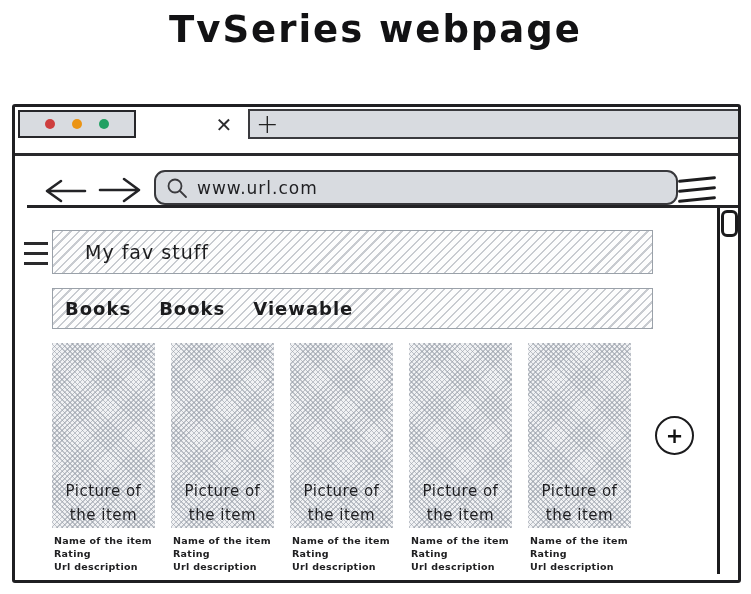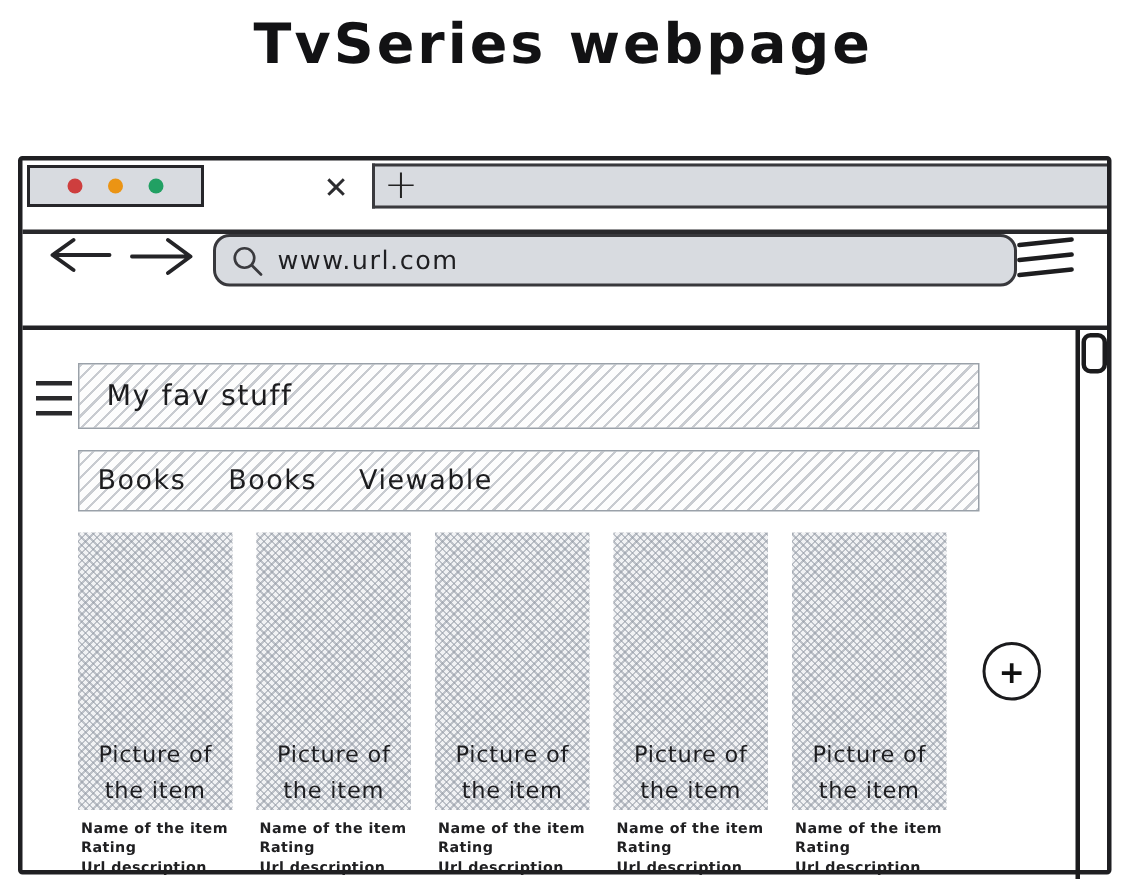--- a/index.html
+++ b/index.html
@@ -49,22 +49,22 @@
     background: #d8dbe0; border: 2px solid #3a3a3e; border-right: none;
     display: flex; align-items: center;
   }
   .newtab-glyph {
     font-size: 27px; font-weight: 300; color: #222;
     margin-left: 6px; line-height: 26px;
   }
 
   
   .navbar {
-    position: relative; height: 64px; border-bottom: 3px solid #232326;
-    display: flex; align-items: flex-start;
+    position: relative; height: 52px; border-bottom: 3px solid #232326;
+    display: flex; align-items: flex-end; margin-left: 12px;
   }
   .nav-btn { display: flex; align-items: center; }
   .back-btn { margin-left: 15px; }
   .fwd-btn { margin-left: 8px; }
   .url-bar {
     margin-left: 10px; width: 540px; height: 35px;
     background: #d8dbe0; border: 2px solid #38383c; border-radius: 11px;
     display: flex; align-items: center; gap: 9px; padding: 0 10px;
   }
   .url-text { font-size: 17px; letter-spacing: 1px; color: #1f1f22; }
@@ -99,30 +99,30 @@
   .hatch {
     background-color: #fdfdfd;
     background-image: repeating-linear-gradient(135deg,
       rgba(148,154,164,0.50) 0px, rgba(148,154,164,0.50) 1.5px,
       rgba(0,0,0,0) 1.5px, rgba(0,0,0,0) 6px);
     border: 1px solid #9aa1a9;
   }
   .header-bar {
     position: absolute; left: 37px; top: 22px;
     width: 601px; height: 44px;
-    display: flex; align-items: center; padding-left: 18px;
+    display: flex; align-items: center; padding-left: 32px;
     font-size: 19px; letter-spacing: 1px; color: #1c1c1e;
   }
   .links-bar {
     position: absolute; left: 37px; top: 80px;
     width: 601px; height: 41px;
     display: flex; align-items: center; gap: 28px; padding-left: 12px;
     font-size: 18px; letter-spacing: 1px; color: #1c1c1e;
   }
-  .nav-link { cursor: default; }
+  .nav-link { cursor: default; font-weight: bold; }
 
   .cards-row {
     position: absolute; left: 37px; top: 135px;
     display: flex; gap: 16px;
   }
   .card-col { width: 103px; }
   .card-pic {
     width: 103px; height: 185px;
     display: flex; align-items: flex-end; justify-content: center;
     text-align: center;

